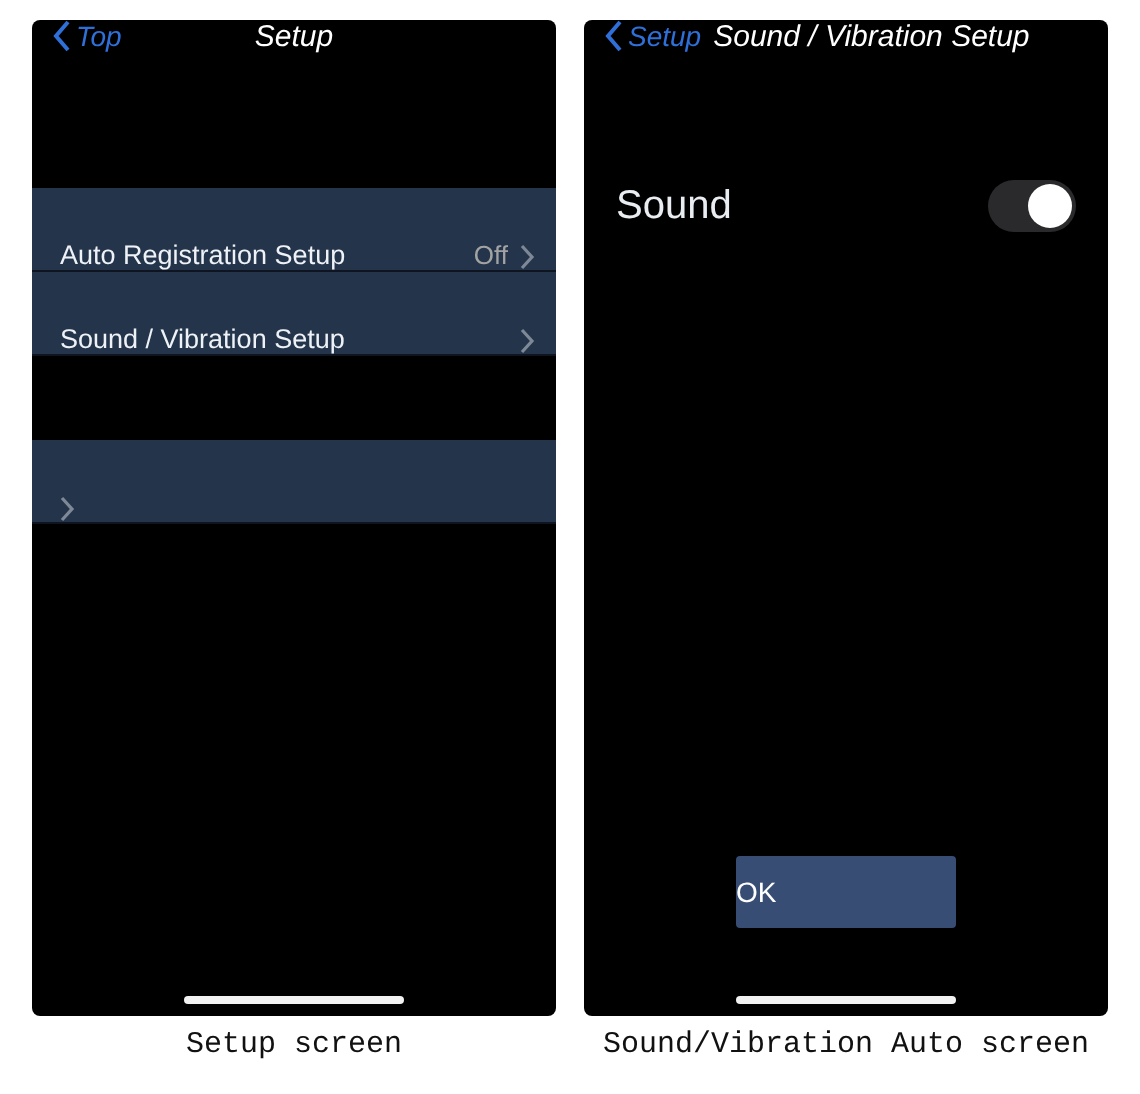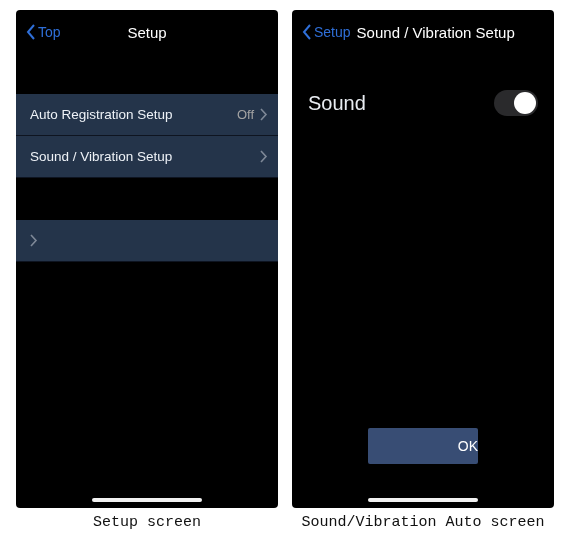--- a/index.html
+++ b/index.html
@@ -24,23 +24,24 @@
     border-radius: 4px;
     position: relative;
     overflow: hidden;
     color: #ffffff;
     display: flex;
     flex-direction: column;
   }
   .navbar {
     height: 44px;
     display: flex;
-    align-items: center;
+    align-items: flex-start;
     padding: 0 10px;
     position: relative;
+    font-style: italic;
   }
   .back {
     display: flex;
     align-items: center;
     gap: 2px;
     color: #2f6fd8;
     font-size: 14px;
     cursor: pointer;
   }
   .chev-left-svg { width: 10px; height: 16px; display: block; }
@@ -57,21 +58,21 @@
     font-size: 15px;
     font-weight: 500;
     color: #ffffff;
     margin-left: 6px;
   }
   .list-gap { height: 40px; }
   .row {
     height: 42px;
     background: #24344a;
     display: flex;
-    align-items: center;
+    align-items: flex-end;
     padding: 0 10px 0 14px;
     font-size: 13.5px;
     color: #eef2f7;
     cursor: pointer;
     border-bottom: 1px solid #0e1420;
   }
   .row .label { flex: 1 1 auto; }
   .row .value { color: #a3a3a3; font-size: 13px; margin-right: 6px; }
   .chev-right-svg { width: 8px; height: 13px; display: block; opacity: 0.55; }
   .section-gap { height: 42px; }
@@ -103,21 +104,21 @@
     position: absolute;
     left: 50%;
     bottom: 44px;
     transform: translateX(-50%);
     width: 110px;
     height: 36px;
     background: #384d74;
     color: #ffffff;
     display: flex;
     align-items: center;
-    justify-content: flex-end;
+    justify-content: flex-start;
     font-size: 14px;
     border-radius: 2px;
     cursor: pointer;
   }
   .home-indicator {
     position: absolute;
     bottom: 6px;
     left: 50%;
     transform: translateX(-50%);
     width: 110px;

